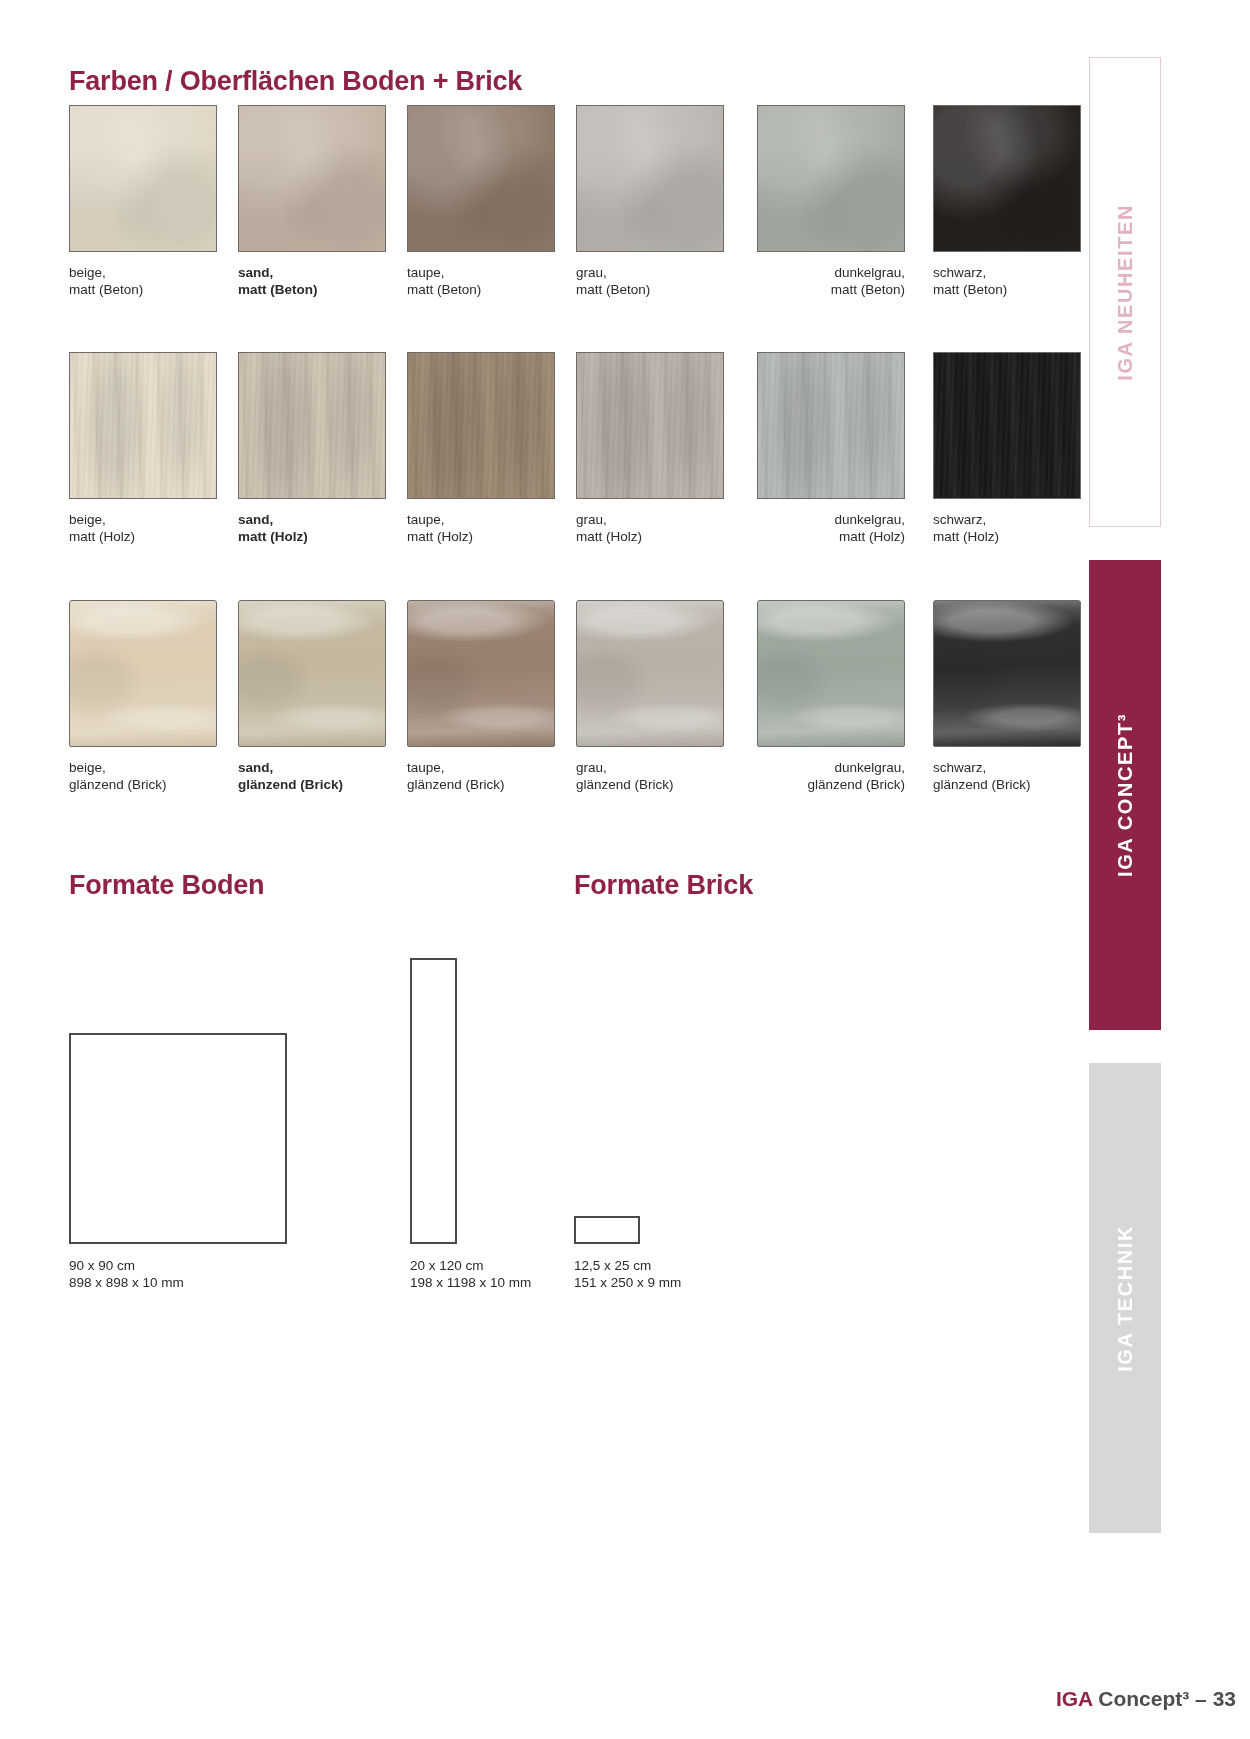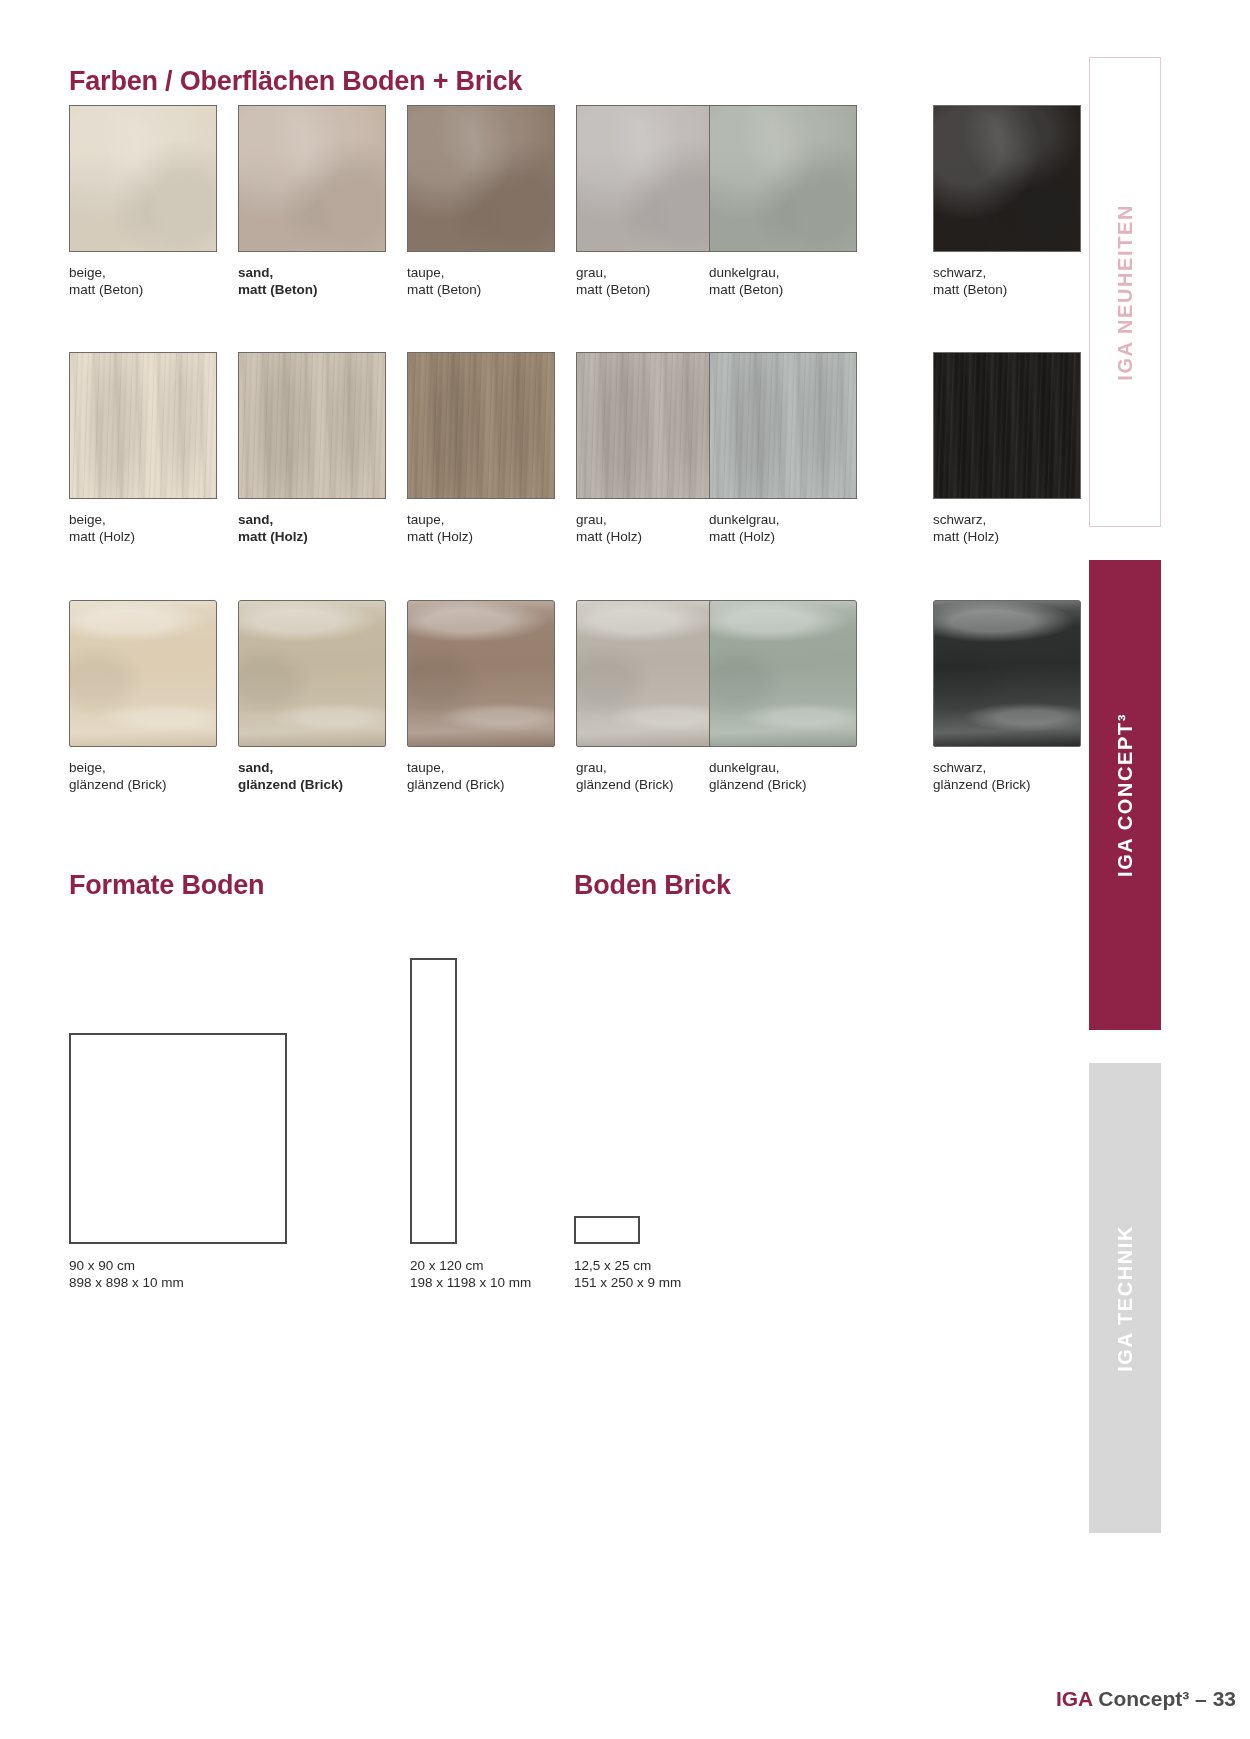--- a/index.html
+++ b/index.html
@@ -37,21 +37,21 @@
   #row-brick { top: 600px; }
 
   .swatch-cell {
     position: absolute;
     width: 148px;
   }
   .swatch-cell:nth-child(1) { left: 0px; }
   .swatch-cell:nth-child(2) { left: 169px; font-weight: bold; }
   .swatch-cell:nth-child(3) { left: 338px; }
   .swatch-cell:nth-child(4) { left: 507px; }
-  .swatch-cell:nth-child(5) { left: 640px; }
+  .swatch-cell:nth-child(5) { left: 688px; text-align: right; }
   .swatch-cell:nth-child(6) { left: 864px; }
 
   .swatch-tile {
     width: 148px; height: 147px;
     border: 1px solid #6e6a66;
     position: relative;
     overflow: hidden;
   }
   .swatch-label {
     margin-top: 13px;
@@ -296,21 +296,21 @@
 glänzend (Brick)</div>
     </div>
     <div class="swatch-cell">
       <div class="swatch-tile brick-tile tex-brick" style="background:#2b2d2d"></div>
       <div class="swatch-label">schwarz,
 glänzend (Brick)</div>
     </div>
   </div>
 
   <h2 class="section-title" id="title-formate-boden">Formate Boden</h2>
-  <h2 class="section-title" id="title-format-brick">Boden Brick</h2>
+  <h2 class="section-title" id="title-format-brick">Formate Brick</h2>
 
   <div class="fmt-shape" id="fmt-boden-90"></div>
   <div class="fmt-shape" id="fmt-boden-20"></div>
   <div class="fmt-shape" id="fmt-brick-125"></div>
 
   <div class="fmt-label" id="lbl-boden-90">90 x 90 cm
 898 x 898 x 10 mm</div>
   <div class="fmt-label" id="lbl-boden-20">20 x 120 cm
 198 x 1198 x 10 mm</div>
   <div class="fmt-label" id="lbl-brick-125">12,5 x 25 cm

